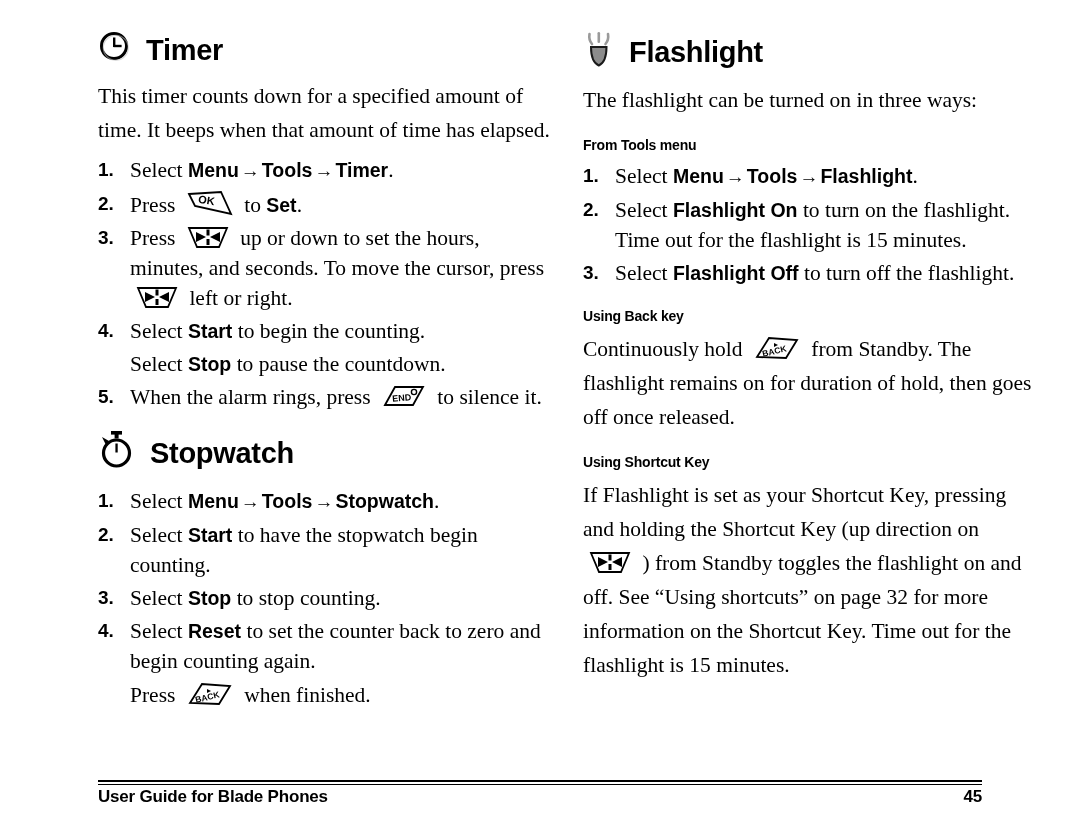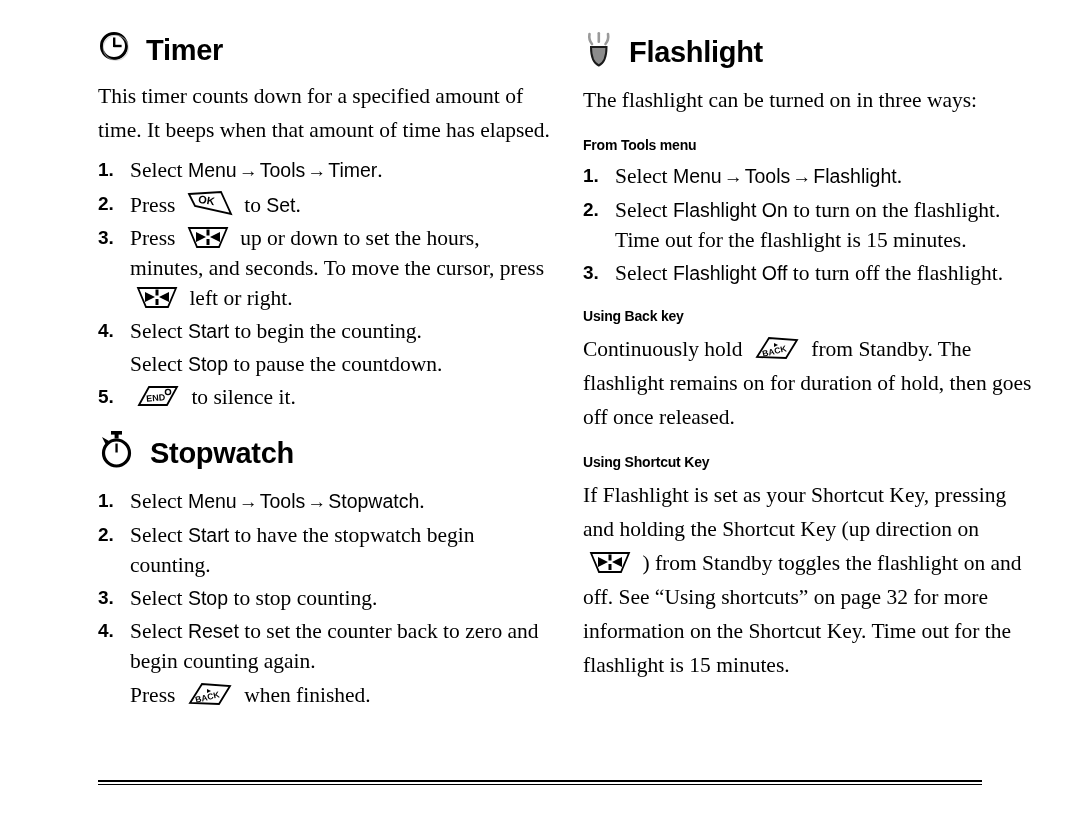--- a/index.html
+++ b/index.html
@@ -49,21 +49,21 @@
     letter-spacing: -0.2px;
     margin: 20px 0 8px 0;
   }
 
   
   p.body {
     font-size: 21.5px;
     line-height: 34px;
     margin: 0 0 8px 0;
   }
-  .ui { font-family: "Liberation Sans", "DejaVu Sans", sans-serif; font-weight: normal; font-size: 19.5px; }
+  .ui { font-family: "Liberation Sans", "DejaVu Sans", sans-serif; font-weight: bold; font-size: 19.5px; }
   .arrow { font-family: "Liberation Sans", "DejaVu Sans", sans-serif; font-weight: normal; font-size: 19px; padding: 0 2px; }
 
   
   ol.steps { list-style: none; margin: 0; padding: 0; }
   ol.steps > li {
     position: relative;
     padding-left: 32px;
     font-size: 21.5px;
     line-height: 30px;
     margin-bottom: 3px;
@@ -173,21 +173,21 @@
         <span class="num">4.</span><span>Select </span><span class="ui">Start</span><span> to begin the counting.</span>
       </li>
     </ol>
 
     <div class="sub-line">
       <span>Select </span><span class="ui">Stop</span><span> to pause the countdown.</span>
     </div>
 
     <ol class="steps">
       <li>
-        <span class="num">5.</span><span class="key">
+        <span class="num">5.</span><span>When the alarm rings, press </span><span class="key">
           <svg width="46" height="28" viewBox="0 0 46 28">
             <path d="M4 22 L14 4 L42 4 L32 22 Z" fill="#fff" stroke="#000" stroke-width="1.8"></path>
             <text x="21" y="18" font-family="Liberation Sans, sans-serif" font-size="9" font-weight="bold" text-anchor="middle" transform="rotate(-5 21 18)">END</text>
             <circle cx="33" cy="9" r="2.6" fill="none" stroke="#000" stroke-width="1.4"></circle>
           </svg>
         </span><span> to silence it.</span>
       </li>
     </ol>
 
     <div class="h1" style="margin-top:18px;">
@@ -280,14 +280,18 @@
           <path d="M34 8 L24 13 L34 18 Z" fill="#000"></path>
           <rect x="20.5" y="5.5" width="3" height="6" fill="#000"></rect>
           <rect x="20.5" y="15" width="3" height="6" fill="#000"></rect>
         </svg>
       </span><span> ) from Standby toggles the flashlight on and off. See “Using shortcuts” on page 32 for more information on the Shortcut Key. Time out for the flashlight is 15 minutes.</span>
     </p>
 
   </div>
 
   <div class="footer-rule"></div>
+  <div class="footer">
+    <span>User Guide for Blade Phones</span>
+    <span>45</span>
+  </div>
 
 </div>
 
 </body></html>

